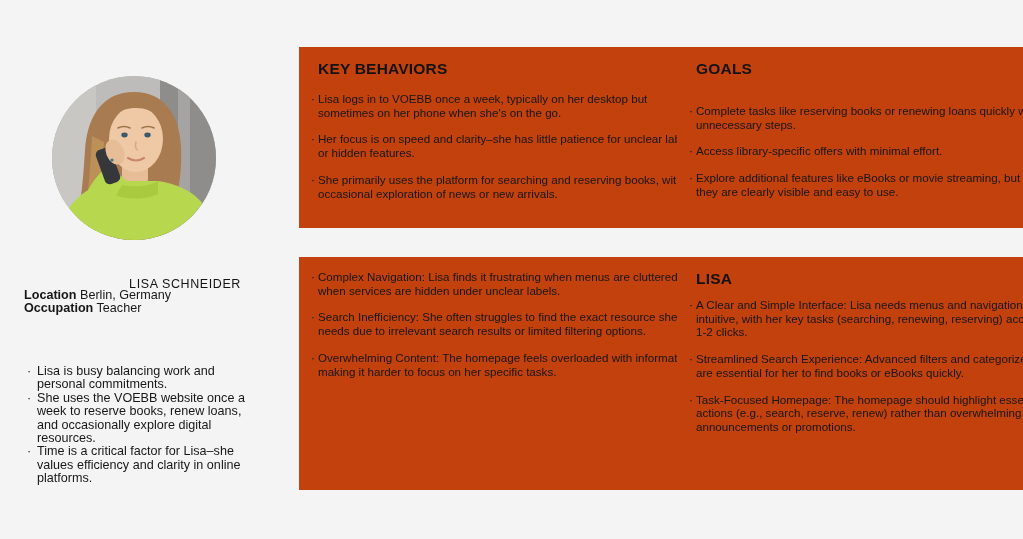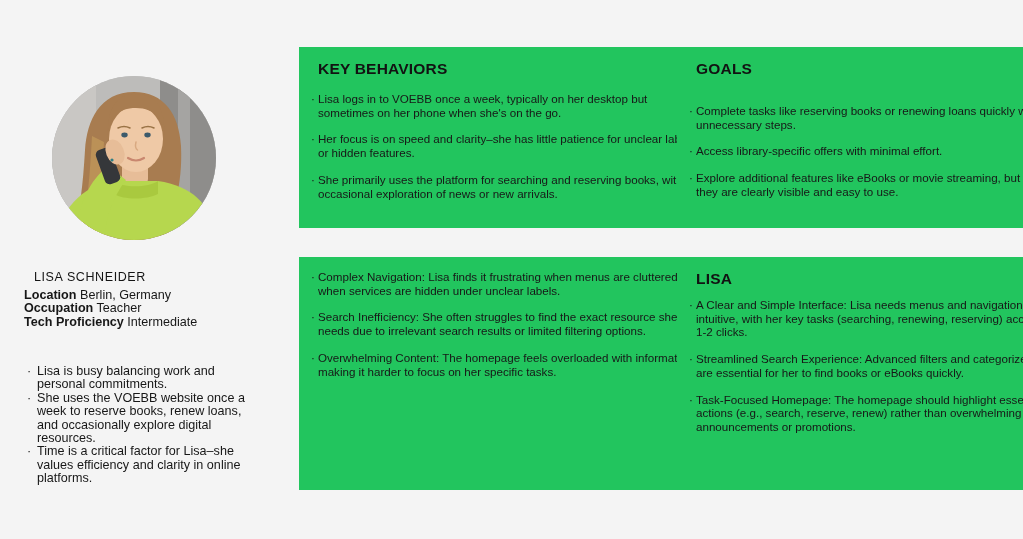--- a/index.html
+++ b/index.html
@@ -8,37 +8,37 @@
     background:#f4f4f4;color:#171717;
     font-family:"Liberation Sans", sans-serif;
   }
   
   .avatar{
     position:absolute;left:52px;top:76px;width:164px;height:164px;
     border-radius:50%;overflow:hidden;background:#bdbcba;
   }
   .avatar svg{display:block;width:100%;height:100%}
   .persona-name{
-    position:absolute;left:34px;top:270px;width:200px;margin:0;
-    text-align:left;font-size:12.5px;font-weight:normal;letter-spacing:.6px;color:#141414;
+    position:absolute;left:34px;top:270px;width:200px;margin:7px;
+    text-align:right;font-size:12.5px;font-weight:normal;letter-spacing:.6px;color:#141414;
   }
   .attrs{position:absolute;left:24px;top:289px;font-size:12.6px;line-height:13.4px}
   .attrs p{margin:0}
   .attr-label{font-weight:bold}
   .summary{
     position:absolute;left:27px;top:365px;width:232px;
     list-style:none;margin:0;padding:0;font-size:12.6px;line-height:13.4px;
   }
   .summary li{display:flex}
   .summary .marker{flex:0 0 10px}
   .summary .btext{flex:1;max-width:214px}
   
   .card{
     position:absolute;width:416px;box-sizing:border-box;
-    background:#22c55e;padding:13px 16px 0 12px;
+    background:#c2410c;padding:13px 16px 0 12px;
   }
   .card h2{
     margin:0 0 0 7px;font-size:15.5px;font-weight:bold;
     letter-spacing:.2px;color:#121212;
   }
   .card ul{list-style:none;margin:0;padding:0}
   .card li{display:flex;margin-bottom:13px;font-size:11.6px;line-height:13.7px}
   .card .marker{flex:0 0 7px}
   .card .btext{flex:1}
   #card-kb{left:299px;top:47px;height:181px}
@@ -88,21 +88,20 @@
         <ellipse cx="63" cy="76" rx="9" ry="13" transform="rotate(-22 63 76)" fill="#e7bd98"></ellipse>
         <circle cx="60" cy="84" r="1.6" fill="#2e7d84"></circle>
       </svg>
     </div>
 
     <h1 class="persona-name">LISA SCHNEIDER</h1>
 
     <div class="attrs">
       <p><span class="attr-label">Location</span> <span class="attr-value">Berlin, Germany</span></p>
       <p><span class="attr-label">Occupation</span> <span class="attr-value">Teacher</span></p>
-      <p><span class="attr-label">Tech Proficiency</span> <span class="attr-value">Intermediate</span></p>
     </div>
 
     <ul class="summary">
       <li>
           <span class="marker">·</span>
           <span class="btext">Lisa is busy balancing work and personal commitments.</span>
         </li>
       <li>
           <span class="marker">·</span>
           <span class="btext">She uses the VOEBB website once a week to reserve books, renew loans, and occasionally explore digital resources.</span>

